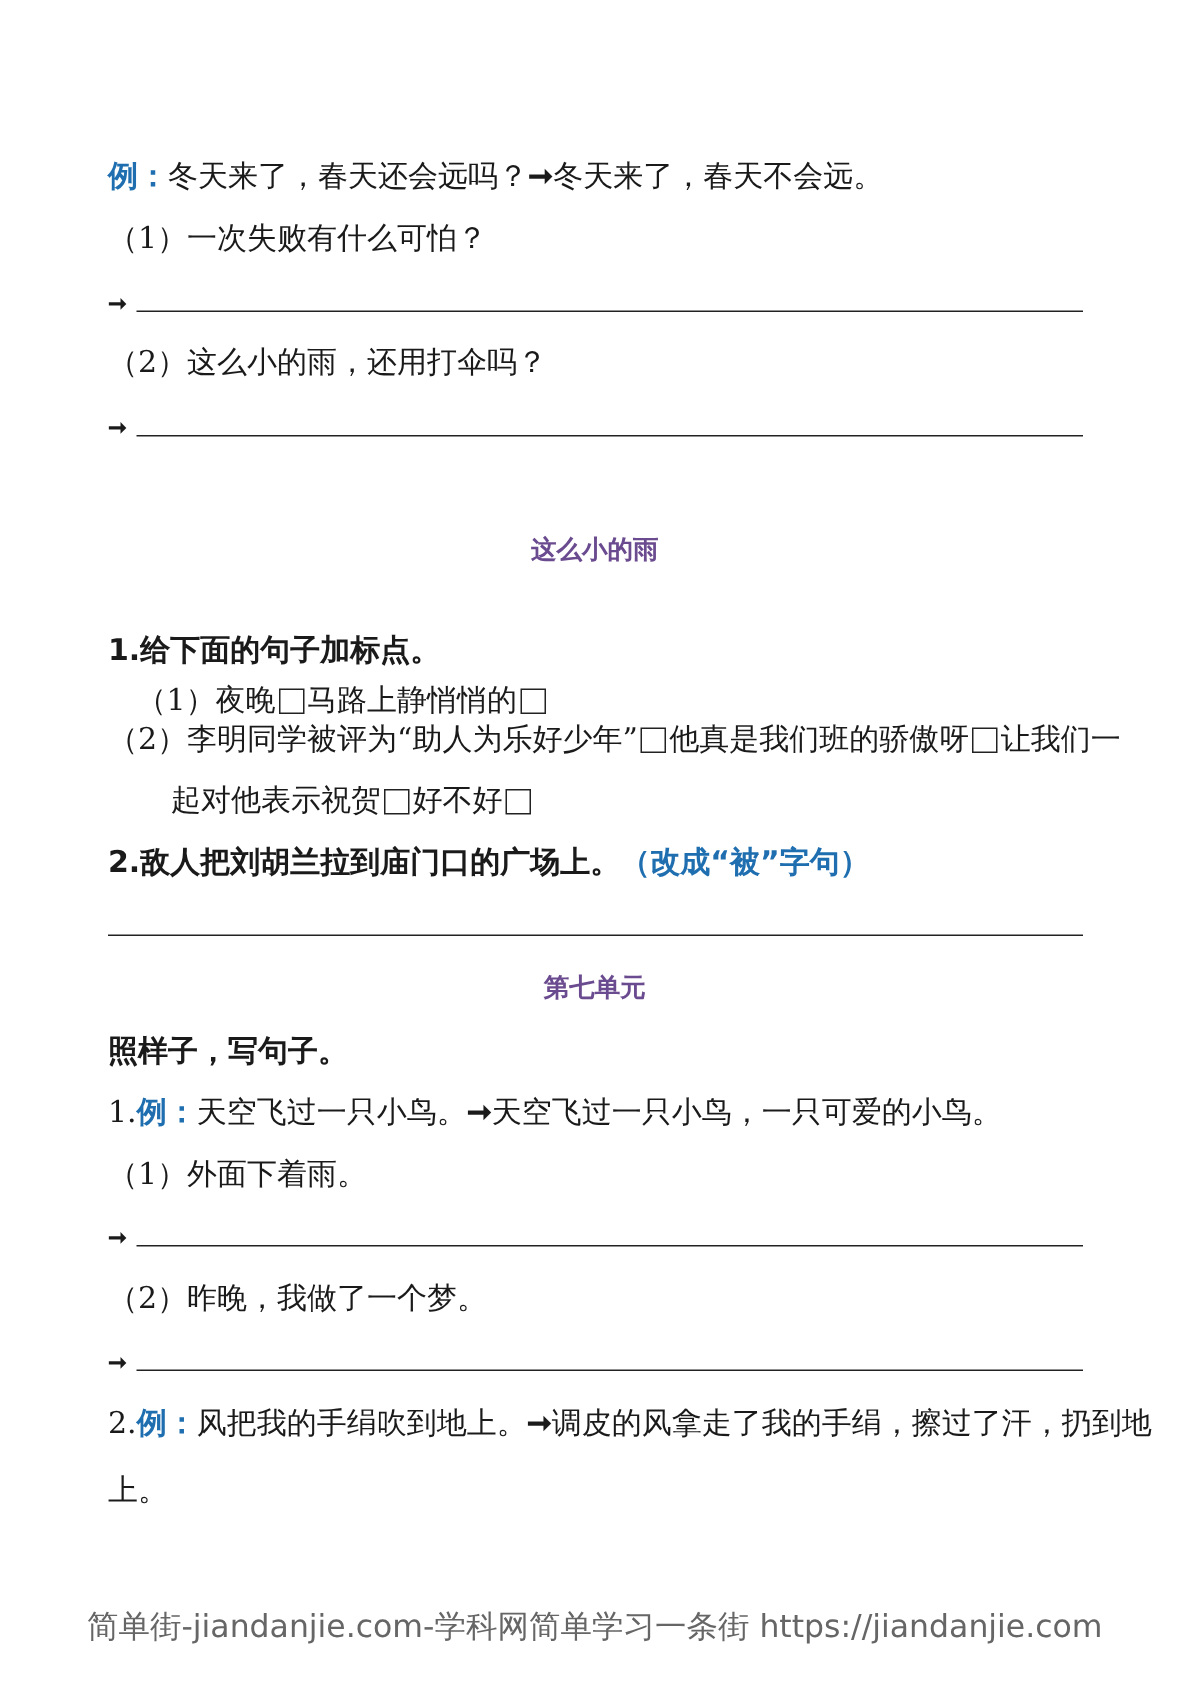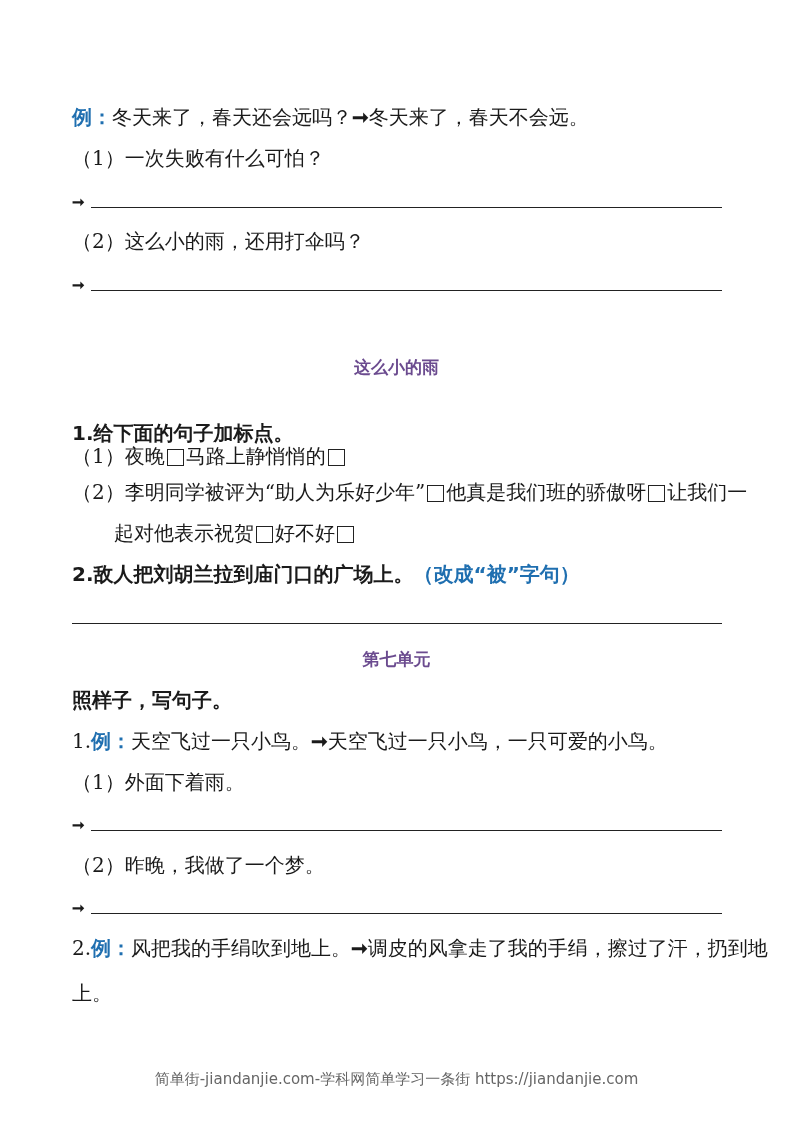--- a/index.html
+++ b/index.html
@@ -9,21 +9,21 @@
   .blue { color: #1f6fb0; font-weight: bold; }
   .purple { color: #6b4b8f; font-weight: bold; }
   .bold { font-weight: bold; font-family: "DejaVu Sans", "Liberation Sans", sans-serif; }
   .heading { position: absolute; left: 0; width: 793px; text-align: center; font-size: 17px; line-height: 24px; }
   .answer { position: absolute; left: 72px; width: 650px; height: 20px; }
   .answer .arrow { position: absolute; left: 0; top: 0; font-size: 15px; line-height: 18px; font-weight: bold; }
   .answer .rule { position: absolute; left: 19px; right: 0; top: 14px; border-top: 1.4px solid #222; }
   .fullrule { position: absolute; left: 72px; width: 650px; border-top: 1.4px solid #222; }
   .box { display: inline-block; width: 17px; height: 17px; border: 1.3px solid #222; vertical-align: -3px; margin: 0 2px; box-sizing: border-box; }
   .footer { position: absolute; top: 1070px; left: 0; width: 793px; text-align: center;
-            font-family: "DejaVu Sans", "Liberation Sans", sans-serif; font-size: 15px; color: #666; }
+            font-family: "DejaVu Sans", "Liberation Sans", sans-serif; font-size: 21px; color: #666; }
 </style>
 </head>
 <body>
 
 <div class="line" style="top:106px;">
   <span class="blue">例：</span><span>冬天来了，春天还会远吗？</span><b>➞</b><span>冬天来了，春天不会远。</span>
 </div>
 
 <div class="line" style="top:147px;">
   <span>（1）</span><span>一次失败有什么可怕？</span>
@@ -38,21 +38,21 @@
 </div>
 <div class="answer" style="top:276px;">
   <span class="arrow">➞</span>
   <div class="rule"></div>
 </div>
 
 <div class="heading purple" style="top:355px;">这么小的雨</div>
 
 <div class="line bold" style="top:398px;margin-top:24px;">1.给下面的句子加标点。</div>
 
-<div class="line" style="top:445px;">
+<div class="line" style="top:455px;margin-left:19px;">
   <span>（1）</span><span>夜晚</span><span class="box"></span><span>马路上静悄悄的</span><span class="box"></span>
 </div>
 
 <div class="line" style="top:481px;">
   <span>（2）</span><span>李明同学被评为“助人为乐好少年”</span><span class="box"></span><span>他真是我们班的骄傲呀</span><span class="box"></span><span>让我们一</span>
 </div>
 <div class="line" style="top:522px;margin-left:42px;">
   <span>起对他表示祝贺</span><span class="box"></span><span>好不好</span><span class="box"></span>
 </div>
 

